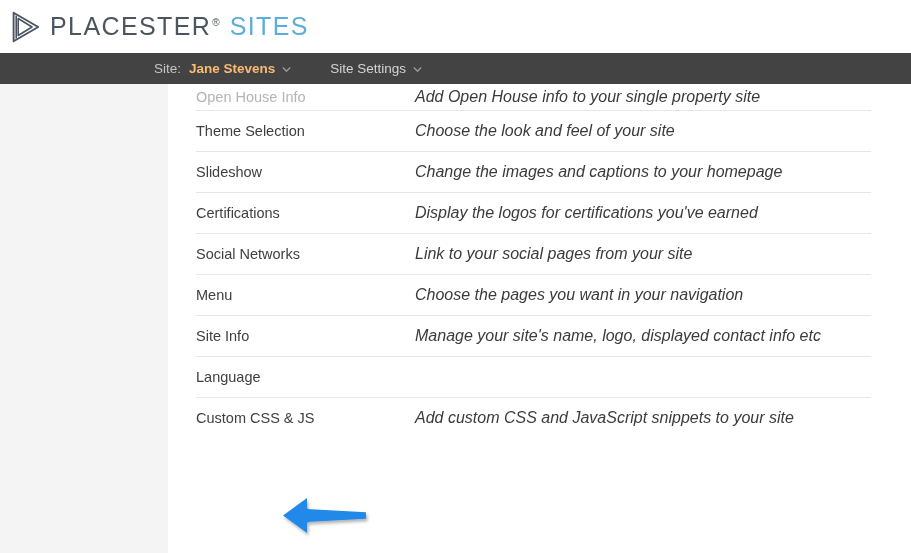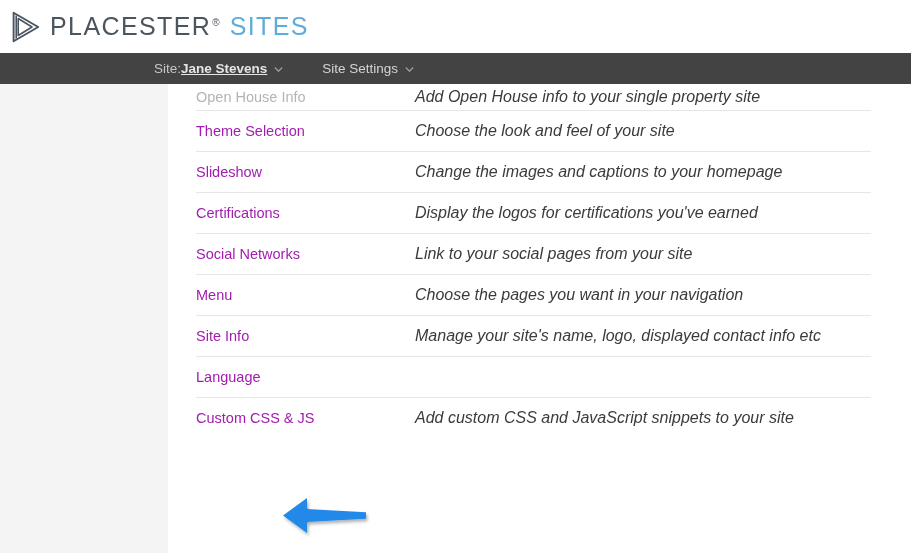--- a/index.html
+++ b/index.html
@@ -74,21 +74,21 @@
     align-items: center;
     font-size: 13.5px;
     color: #cfcfcf;
     cursor: pointer;
     white-space: nowrap;
   }
   .nav-item.site { margin-left: 154px; }
   .nav-item.settings { margin-left: 39px; }
   .nav-item.create { margin-left: 37px; margin-top: 48px; }
   .nav-label-muted { color: #c6c6c6; }
-  .nav-label-strong { color: #e5e5e5; font-weight: bold; margin-left: 0; text-decoration: underline; }
+  .nav-label-strong { color: #fdba74; font-weight: bold; margin-left: 8px; }
   .nav-label-plain { color: #d4d4d4; }
   .caret {
     margin-left: 7px;
     width: 9px;
     height: 9px;
     display: inline-block;
     position: relative;
     top: 1px;
   }
 
@@ -124,21 +124,21 @@
     left: 28px;
     right: 48px;
     top: 0;
     height: 1px;
     background: #e6e6e6;
   }
   .row-link {
     width: 219px;
     flex: 0 0 auto;
     font-size: 14.5px;
-    color: #a21caf;
+    color: #404040;
     cursor: pointer;
     white-space: nowrap;
   }
   .row-link.disabled {
     color: #b4b4b4;
     cursor: default;
   }
   .row-desc {
     font-size: 16px;
     color: #3b3b3b;

